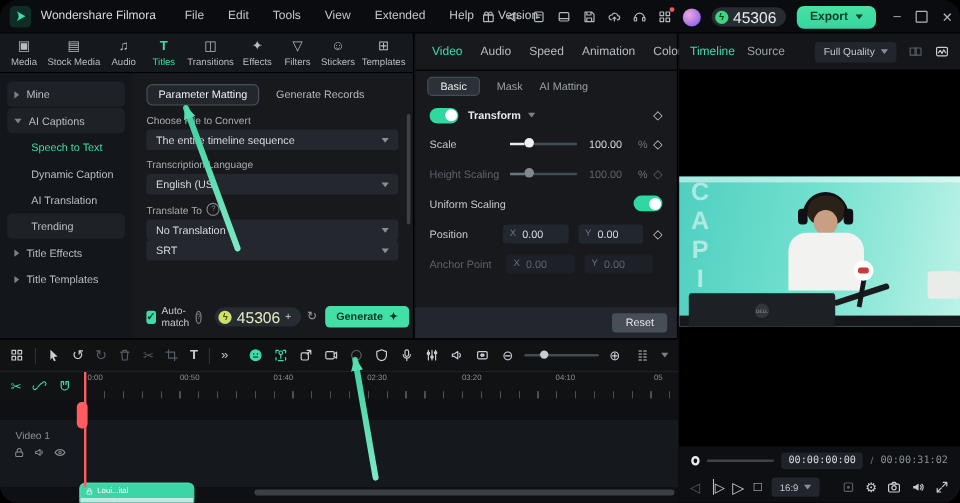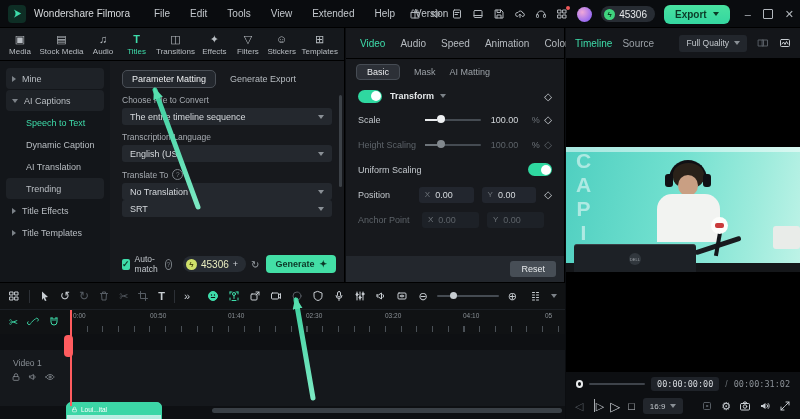--- a/index.html
+++ b/index.html
@@ -1,17 +1,17 @@
 <!DOCTYPE html>
 <html><head>
 <meta charset="utf-8">
 <style>
   html,body{margin:0;padding:0;background:#000;}
   .app{position:relative;width:800px;height:419px;background:#0b0d10;overflow:hidden;
-       font-family:"Liberation Sans",sans-serif;color:#c8cdd2;-webkit-font-smoothing:antialiased;}
+       font-family:"Liberation Sans",sans-serif;color:#c8cdd2;border-radius:15px;-webkit-font-smoothing:antialiased;}
   .r{display:flex;align-items:center;}
   .ic{display:inline-flex;align-items:center;justify-content:center;}
   svg.si{width:12px;height:12px;stroke:currentColor;fill:none;stroke-width:2;stroke-linecap:round;stroke-linejoin:round;}
   svg.si.f{fill:currentColor;stroke:none;}
   .dim{color:#565c63;}
   .teal{color:#3edcaa;}
   .chev{width:0;height:0;border-left:3px solid transparent;border-right:3px solid transparent;border-top:4px solid #8a9096;display:inline-block;}
   .chev.dark{border-top-color:#0b3a27;}
   .car-r{width:0;height:0;border-top:3px solid transparent;border-bottom:3px solid transparent;border-left:4px solid #7c8288;display:inline-block;}
   .car-d{width:0;height:0;border-left:3px solid transparent;border-right:3px solid transparent;border-top:4px solid #7c8288;display:inline-block;}
@@ -22,21 +22,21 @@
   .appname{font-size:10px;color:#d7dadd;margin-right:14px;white-space:nowrap;}
   .menu{font-size:10px;color:#c3c8cd;padding:0 10px;cursor:default;}
   .proj{position:absolute;left:355px;top:0;height:28px;display:flex;align-items:center;font-size:10px;color:#d0d4d8;margin-top:32px;}
   .tbright{position:absolute;right:6px;top:0;height:28px;display:flex;align-items:center;gap:9px;}
   .tbic{color:#b2b7bc;position:relative;}
   .reddot{position:absolute;right:-2px;top:-2px;width:4px;height:4px;border-radius:50%;background:#f05a5a;}
   .avatar{width:15px;height:15px;border-radius:50%;background:radial-gradient(circle at 35% 35%,#f0a8d8,#9b6cf0 70%,#5a46c8);}
   .coinpill{display:flex;align-items:center;gap:4px;background:#272c33;border-radius:9px;height:16px;padding:0 8px 0 3px;}
   .coin{width:11px;height:11px;border-radius:50%;background:#3fd47e;display:flex;align-items:center;justify-content:center;color:#0c3a22;font-size:8px;font-weight:bold;}
   .coin.y{background:#cfe06a;color:#4a4a10;}
-  .coinnum{font-size:10px;color:#e8eaec;}
+  .coinnum{font-size:13px;color:#e8eaec;}
   .exportbtn{display:flex;align-items:center;gap:6px;background:linear-gradient(180deg,#49e2a0,#34d6a0);color:#0b3a27;font-weight:bold;font-size:10px;border-radius:6px;height:19px;padding:0 11px;}
   .wctl{color:#b2b7bc;font-size:11px;display:flex;align-items:center;gap:12px;margin-left:6px;}
   .wbox{width:8px;height:8px;border:1px solid #b2b7bc;border-radius:1px;display:inline-block;}
 
   
   .mediapanel{position:absolute;left:0;top:28px;width:345px;height:254px;background:#15181c;border-right:1px solid #000;box-sizing:border-box;}
   .mediatabs{height:32px;display:flex;align-items:center;justify-content:space-between;padding:0 6px;border-bottom:1px solid #000;background:#15181c;}
   .mtab{display:flex;flex-direction:column;align-items:center;gap:1px;font-size:8px;color:#b9bec3;min-width:28px;}
   .mtab .mic2{font-size:11px;line-height:12px;height:13px;}
   .mtab.active{color:#3edcaa;}
@@ -311,21 +311,21 @@
         </div>
       <div class="sbitem">
           <i class="car-r"></i>
           <span>Title Templates</span>
         </div>
     </aside>
 
     <div class="form">
       <div class="ftabs">
         <span class="ftab-on">Parameter Matting</span>
-        <span class="ftab-off">Generate Export</span>
+        <span class="ftab-off">Generate Records</span>
       </div>
       <div class="flabel">Choose File to Convert</div>
       <div class="fselect">
           <span>The entire timeline sequence</span>
           <i class="chev"></i>
         </div>
       <div class="flabel">Transcription Language</div>
       <div class="fselect">
           <span>English (US)</span>
           <i class="chev"></i>

